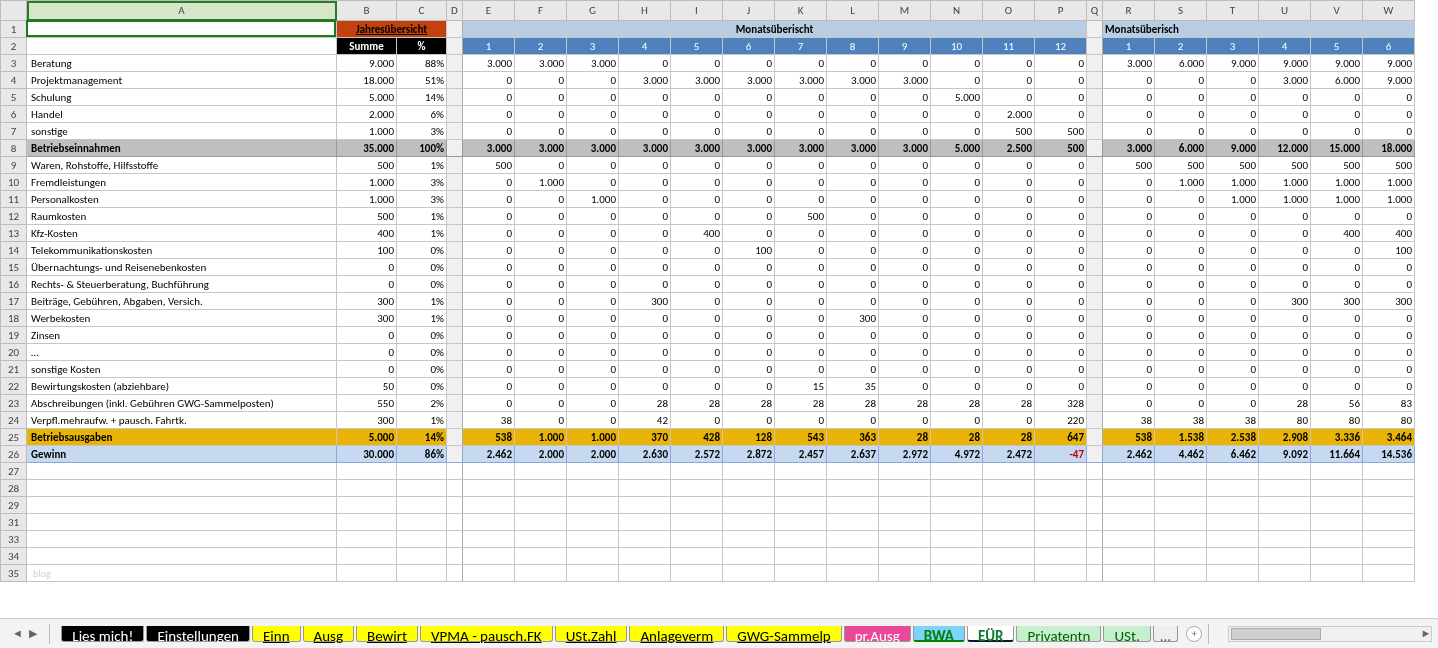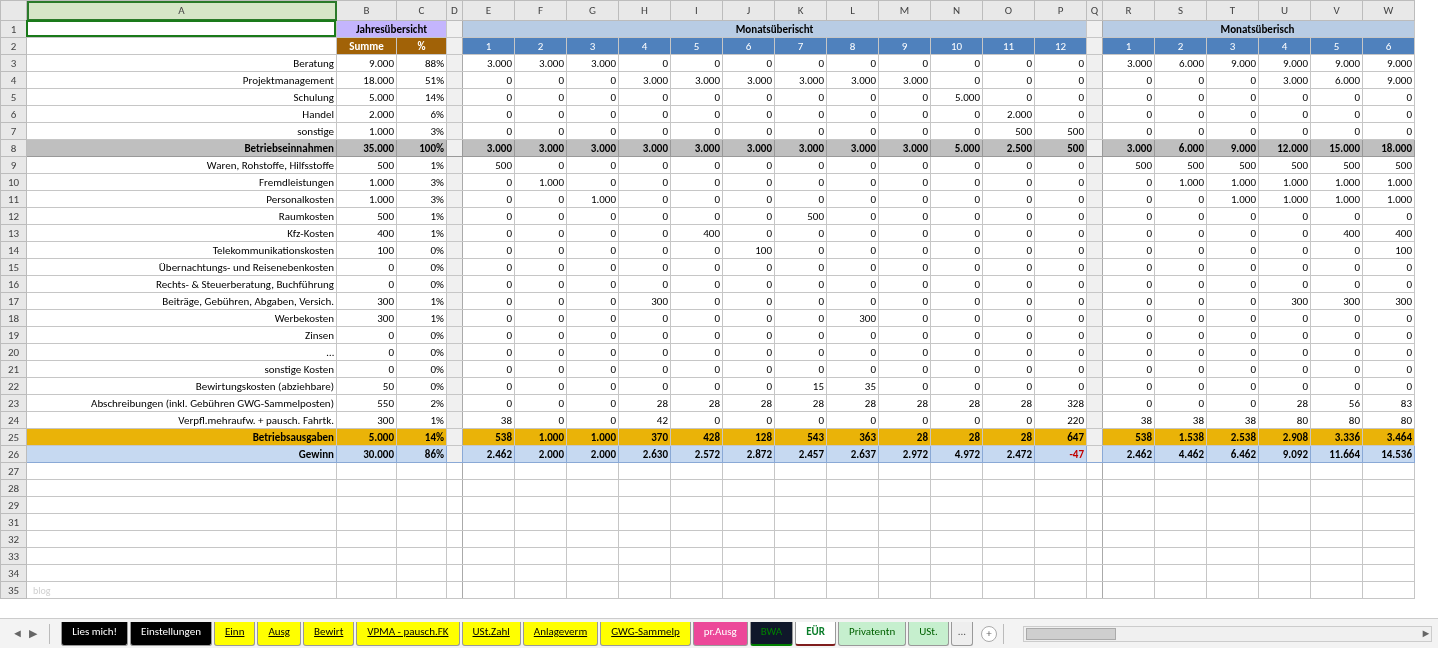--- a/index.html
+++ b/index.html
@@ -45,30 +45,30 @@
     outline-offset: -2px;
   }
   .rowhdr {
     background: #e8e8e8;
     text-align: center;
     font-weight: normal;
     border: 1px solid #bcbcbc;
     color: #444;
     width: 26px;
   }
-  .label-col { text-align: right; padding-left: 4px; width: 310px; }
+  .label-col { text-align: left; padding-left: 4px; width: 310px; }
   .sumcol { width: 60px; text-align: right; }
   .pctcol { width: 50px; text-align: right; }
   .gap    { width: 16px; background: #f0f0f0; border-left: 1px solid #aaa; border-right: 1px solid #aaa; }
   .mon    { width: 52px; text-align: right; }
   .right  { text-align: right; }
 
-  .hdr-year  { background: #c4b5fd; font-weight: bold; text-align: center; }
+  .hdr-year  { background: #c2410c; font-weight: bold; text-align: center; text-decoration: underline; }
   .hdr-month { background: #b8cce4; font-weight: bold; text-align: center; }
-  .hdr-blue  { background: #a16207; color: #fff; font-weight: bold; text-align: center; }
+  .hdr-blue  { background: #000000; color: #fff; font-weight: bold; text-align: center; }
   .hdr-blue2 { background: #4f81bd; color: #fff; text-align: center; }
 
   .row-income { background: #bfbfbf; font-weight: bold; }
   .row-income td { border-color: #999; }
   .row-expense { background: #eab308; font-weight: bold; }
   .row-profit { background: #c6d9f1; font-weight: bold; }
   .row-profit td { border-color: #8aa9d6; }
   .neg { color: #c00000; }
 
   .empty-row td { background: #fff; }
@@ -80,36 +80,36 @@
     height: 30px;
     background: #f3f3f3;
     border-top: 1px solid #ccc;
     display: flex;
     align-items: center;
     padding: 0 6px;
     gap: 2px;
   }
   .nav-arrows { display: flex; gap: 6px; padding: 0 6px; color: #666; }
   .tab {
-    height: 24px;
+    height: 16px;
     line-height: 20px;
     padding: 0 10px;
-    font-size: 11px;
+    font-size: 15px;
     border: 1px solid #999;
     border-top: none;
     border-radius: 0 0 3px 3px;
     background: #eee;
     cursor: pointer;
     white-space: nowrap;
   }
   .tab-black  { background: #000; color: #fff; }
   .tab-yellow { background: #ffff00; color: #000; text-decoration: underline; }
   .tab-blue   { background: #ec4899; color: #fff; }
-  .tab-gtext  { color: #008000; font-weight: normal; background: #0f172a; border-bottom: 2px solid #008000; }
-  .tab-active { background: #fff; color: #0a7d2a; font-weight: bold; border-bottom: 2px solid #7f1d1d; }
+  .tab-gtext  { color: #008000; font-weight: bold; background: #7dd3fc; border-bottom: 2px solid #008000; }
+  .tab-active { background: #fff; color: #0a7d2a; font-weight: bold; border-bottom: 2px solid #0f172a; }
   .tab-green  { background: #c6efce; color: #006100; }
   .tab-dots   { background: #eee; color: #555; padding: 0 6px; }
   .tab-plus   { border: 1px solid #aaa; border-radius: 50%; width: 16px; height: 16px; line-height: 14px; text-align: center; background: #fff; color: #666; margin-left: 6px; }
   .hsep { width: 6px; height: 20px; border-left: 1px solid #bbb; margin: 0 4px; }
   .hscroll {
     flex: 1;
     height: 16px;
     margin-left: 8px;
     background: #f0f0f0;
     border: 1px solid #ccc;
@@ -194,21 +194,21 @@
   </thead>
   <tbody id="tbody">
 
     <tr>
       <th class="rowhdr">1</th>
       <td class="label-col"></td>
       <td colspan="2" class="hdr-year">Jahresübersicht</td>
       <td class="gap"></td>
       <td colspan="12" class="hdr-month">Monatsüberischt</td>
       <td class="gap"></td>
-      <td colspan="6" class="hdr-month" style="text-align:center;padding-right:4px">Monatsüberisch</td>
+      <td colspan="6" class="hdr-month" style="text-align:left;padding-right:4px">Monatsüberisch</td>
     </tr>
 
     <tr id="hdr2">
       <th class="rowhdr">2</th>
       <td class="label-col"></td>
       <td class="hdr-blue">Summe</td>
       <td class="hdr-blue">%</td>
       <td class="gap"></td>
     <td class="hdr-blue2">1</td>
           <td class="hdr-blue2">2</td>
@@ -927,46 +927,20 @@
           <td class="gap"></td>
           <td></td>
           <td></td>
           <td></td>
           <td></td>
           <td></td>
           <td></td>
         </tr>
         <tr class="empty-row">
           <th class="rowhdr">31</th>
-          <td></td>
-          <td></td>
-          <td></td>
-          <td class="gap"></td>
-          <td></td>
-          <td></td>
-          <td></td>
-          <td></td>
-          <td></td>
-          <td></td>
-          <td></td>
-          <td></td>
-          <td></td>
-          <td></td>
-          <td></td>
-          <td></td>
-          <td class="gap"></td>
-          <td></td>
-          <td></td>
-          <td></td>
-          <td></td>
-          <td></td>
-          <td></td>
-        </tr>
-        <tr class="empty-row">
-          <th class="rowhdr">32</th>
           <td></td>
           <td></td>
           <td></td>
           <td class="gap"></td>
           <td></td>
           <td></td>
           <td></td>
           <td></td>
           <td></td>
           <td></td>

